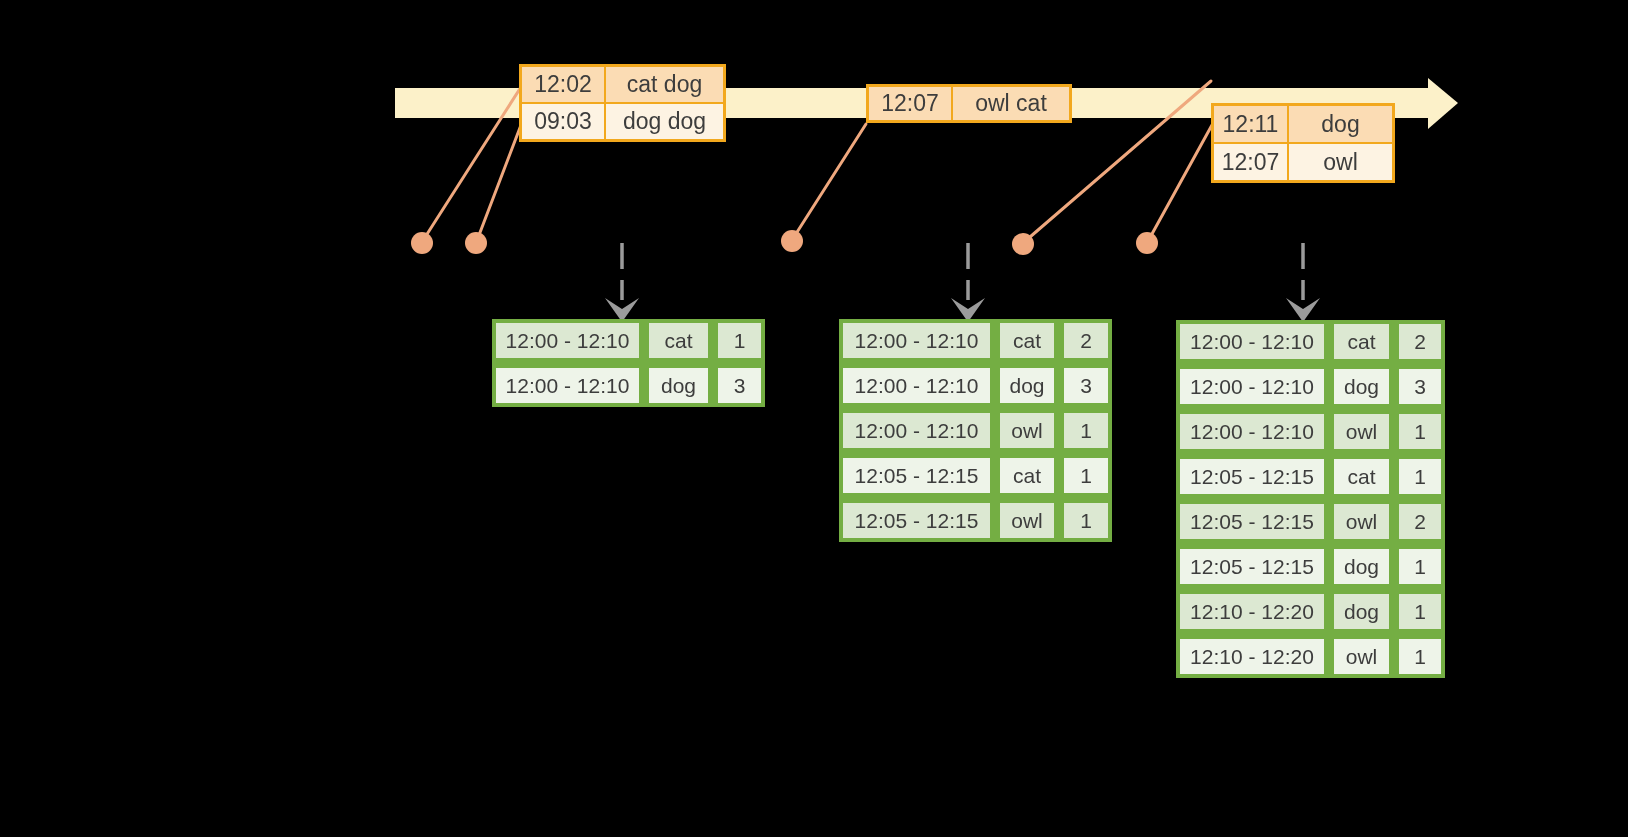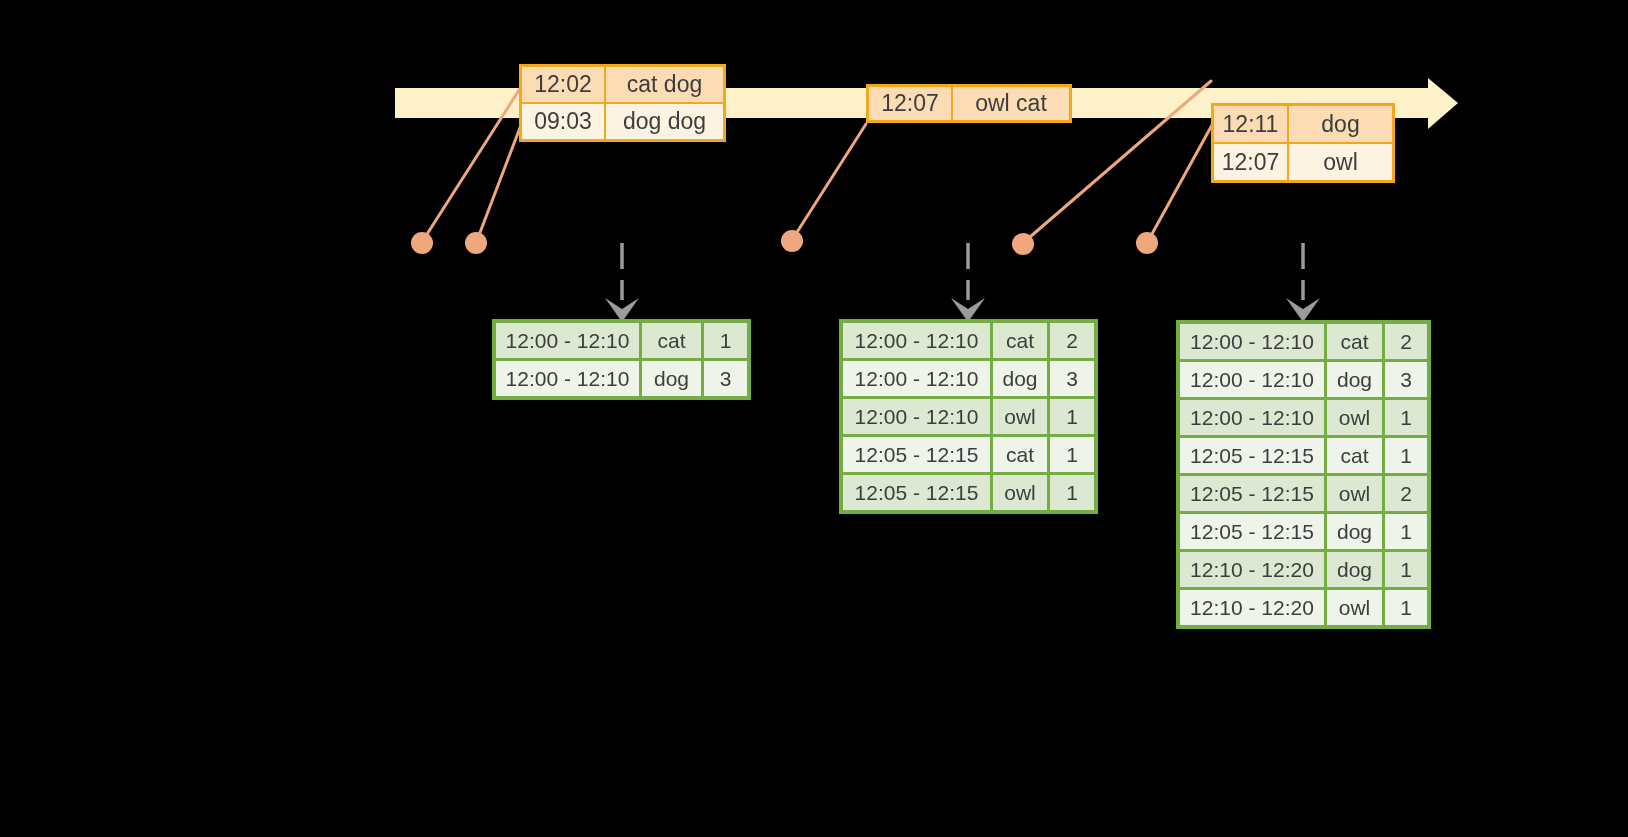--- a/index.html
+++ b/index.html
@@ -43,21 +43,21 @@
     font-size: 23px;
     color: var(--cell-text);
     white-space: nowrap;
   }
   .ev-cell.primary   { background: var(--event-row-fill-primary); }
   .ev-cell.secondary { background: var(--event-row-fill-secondary); }
 
   .res-table {
     position: absolute;
     display: grid;
-    gap: 3px;
+    gap: 10px;
     background: var(--result-border);
     border: 4px solid var(--result-border);
     z-index: 2;
   }
   .res-cell {
     display: flex;
     align-items: center;
     justify-content: center;
     font-size: 21px;
     color: var(--cell-text);

